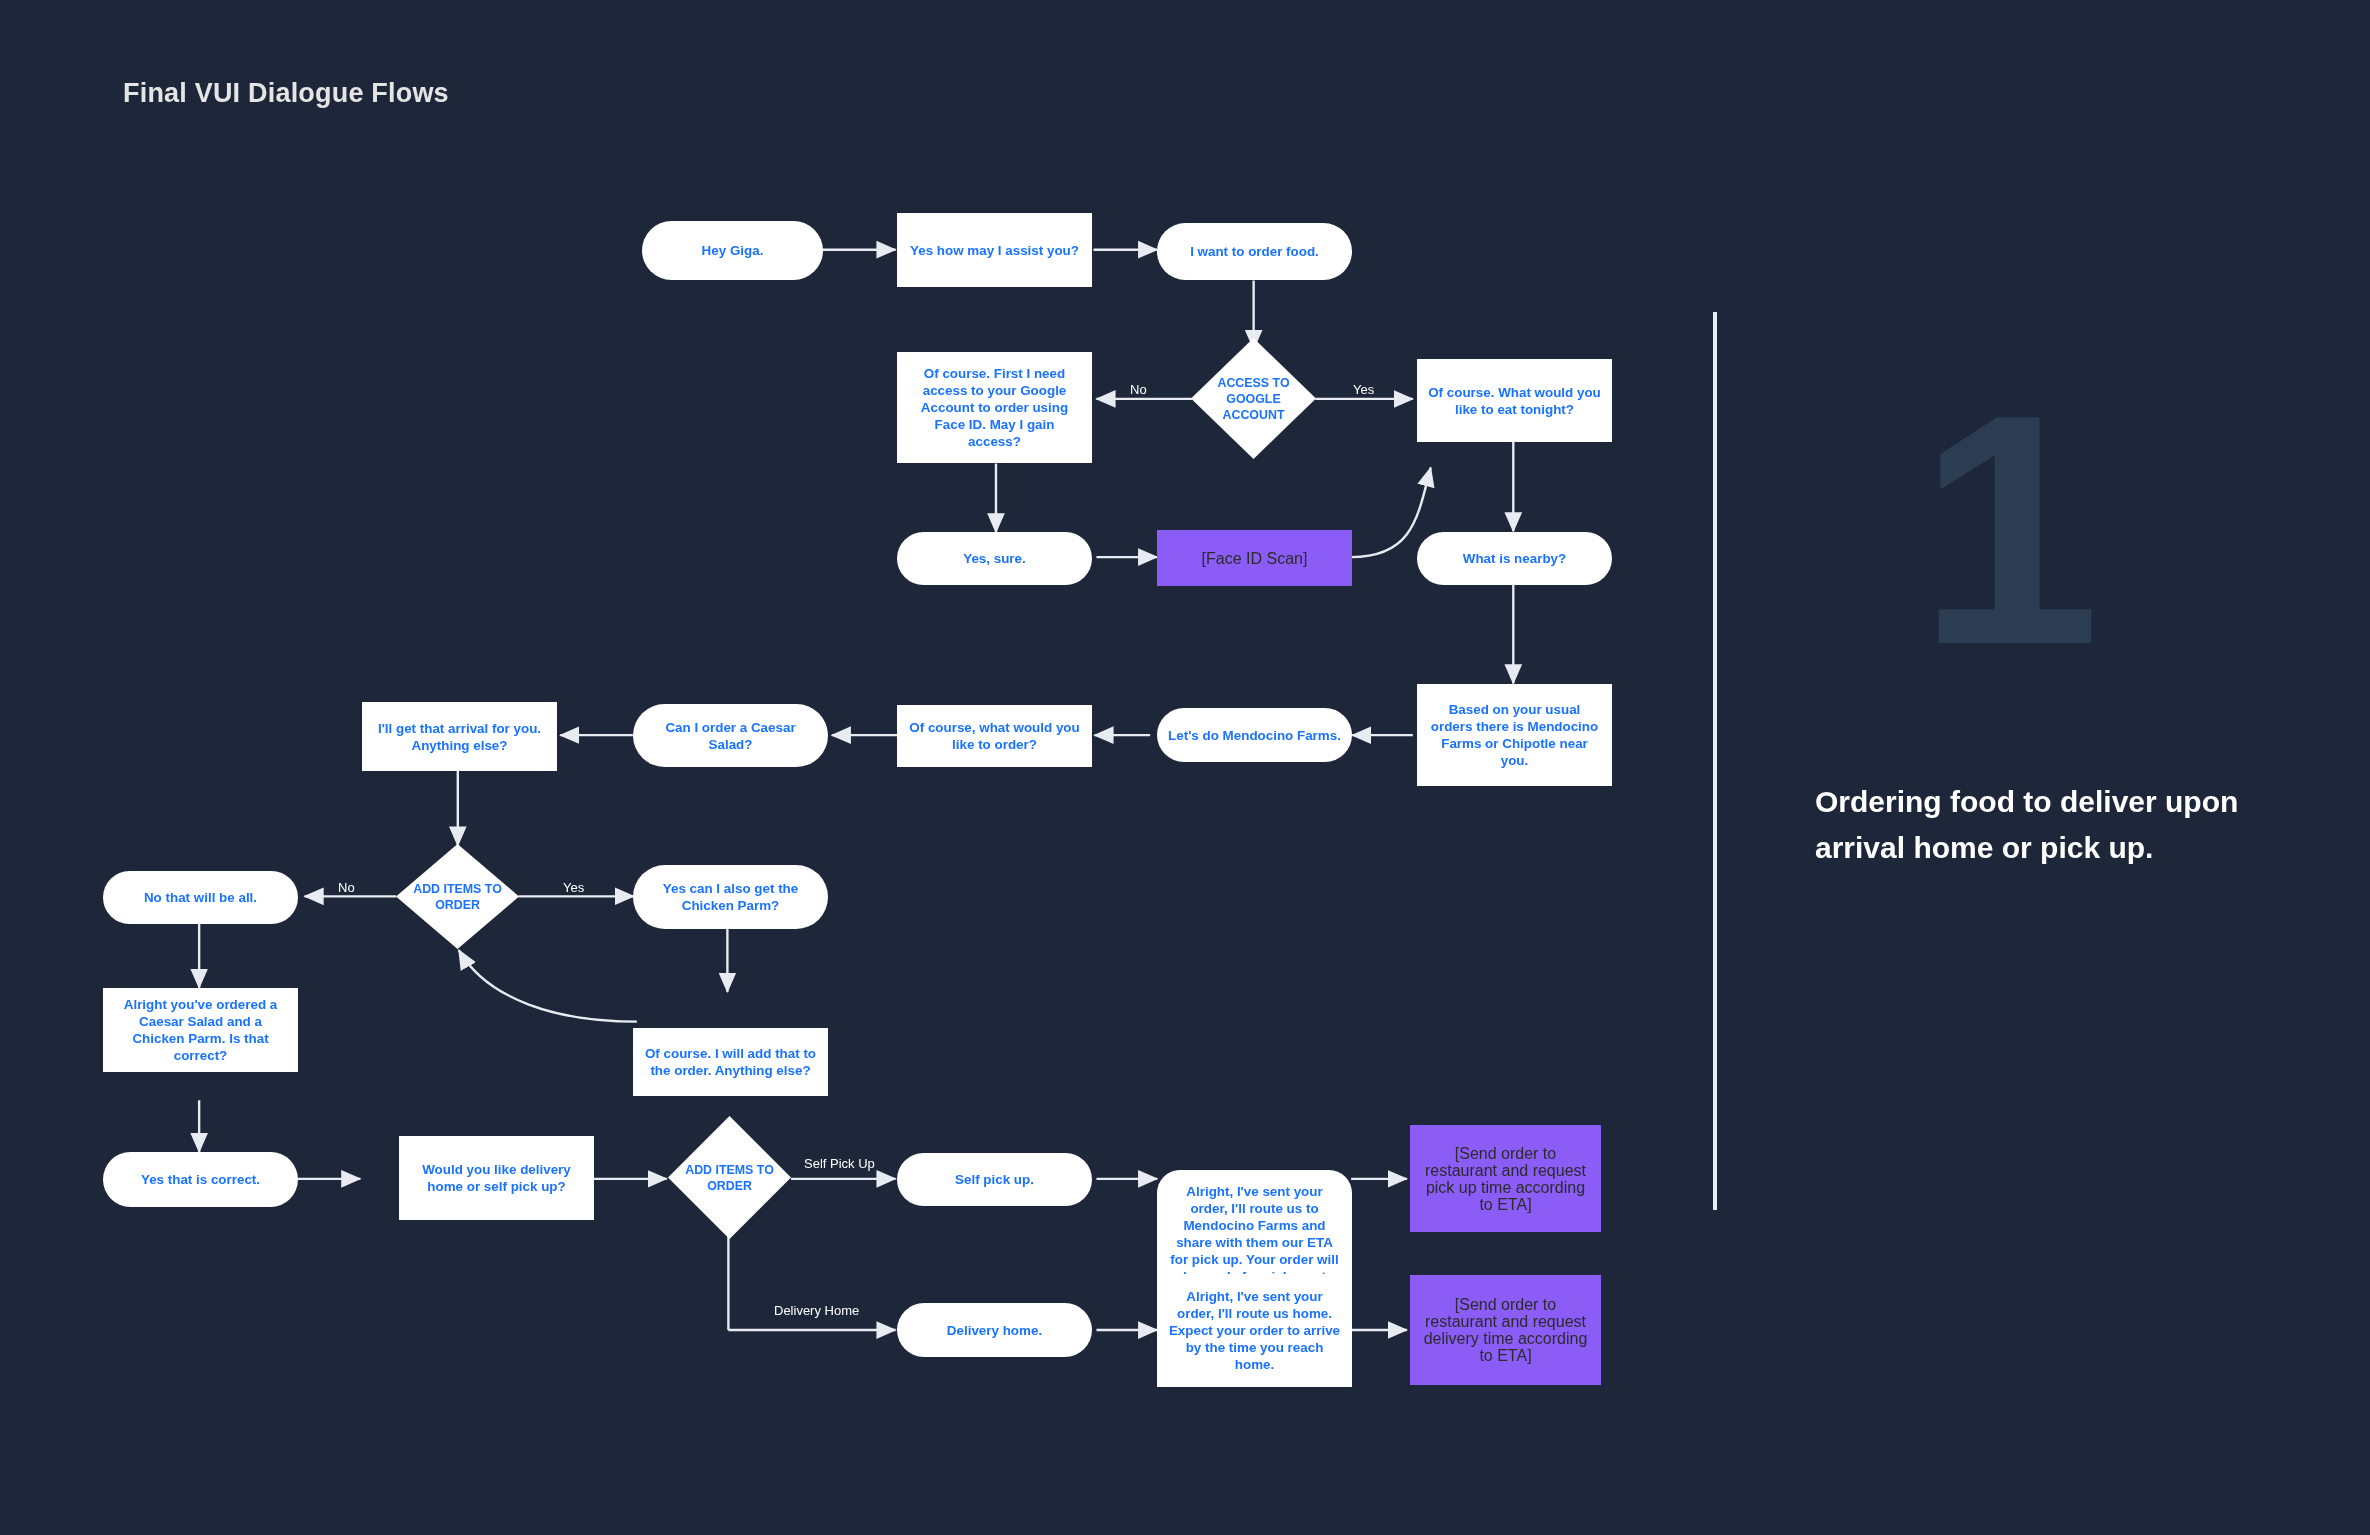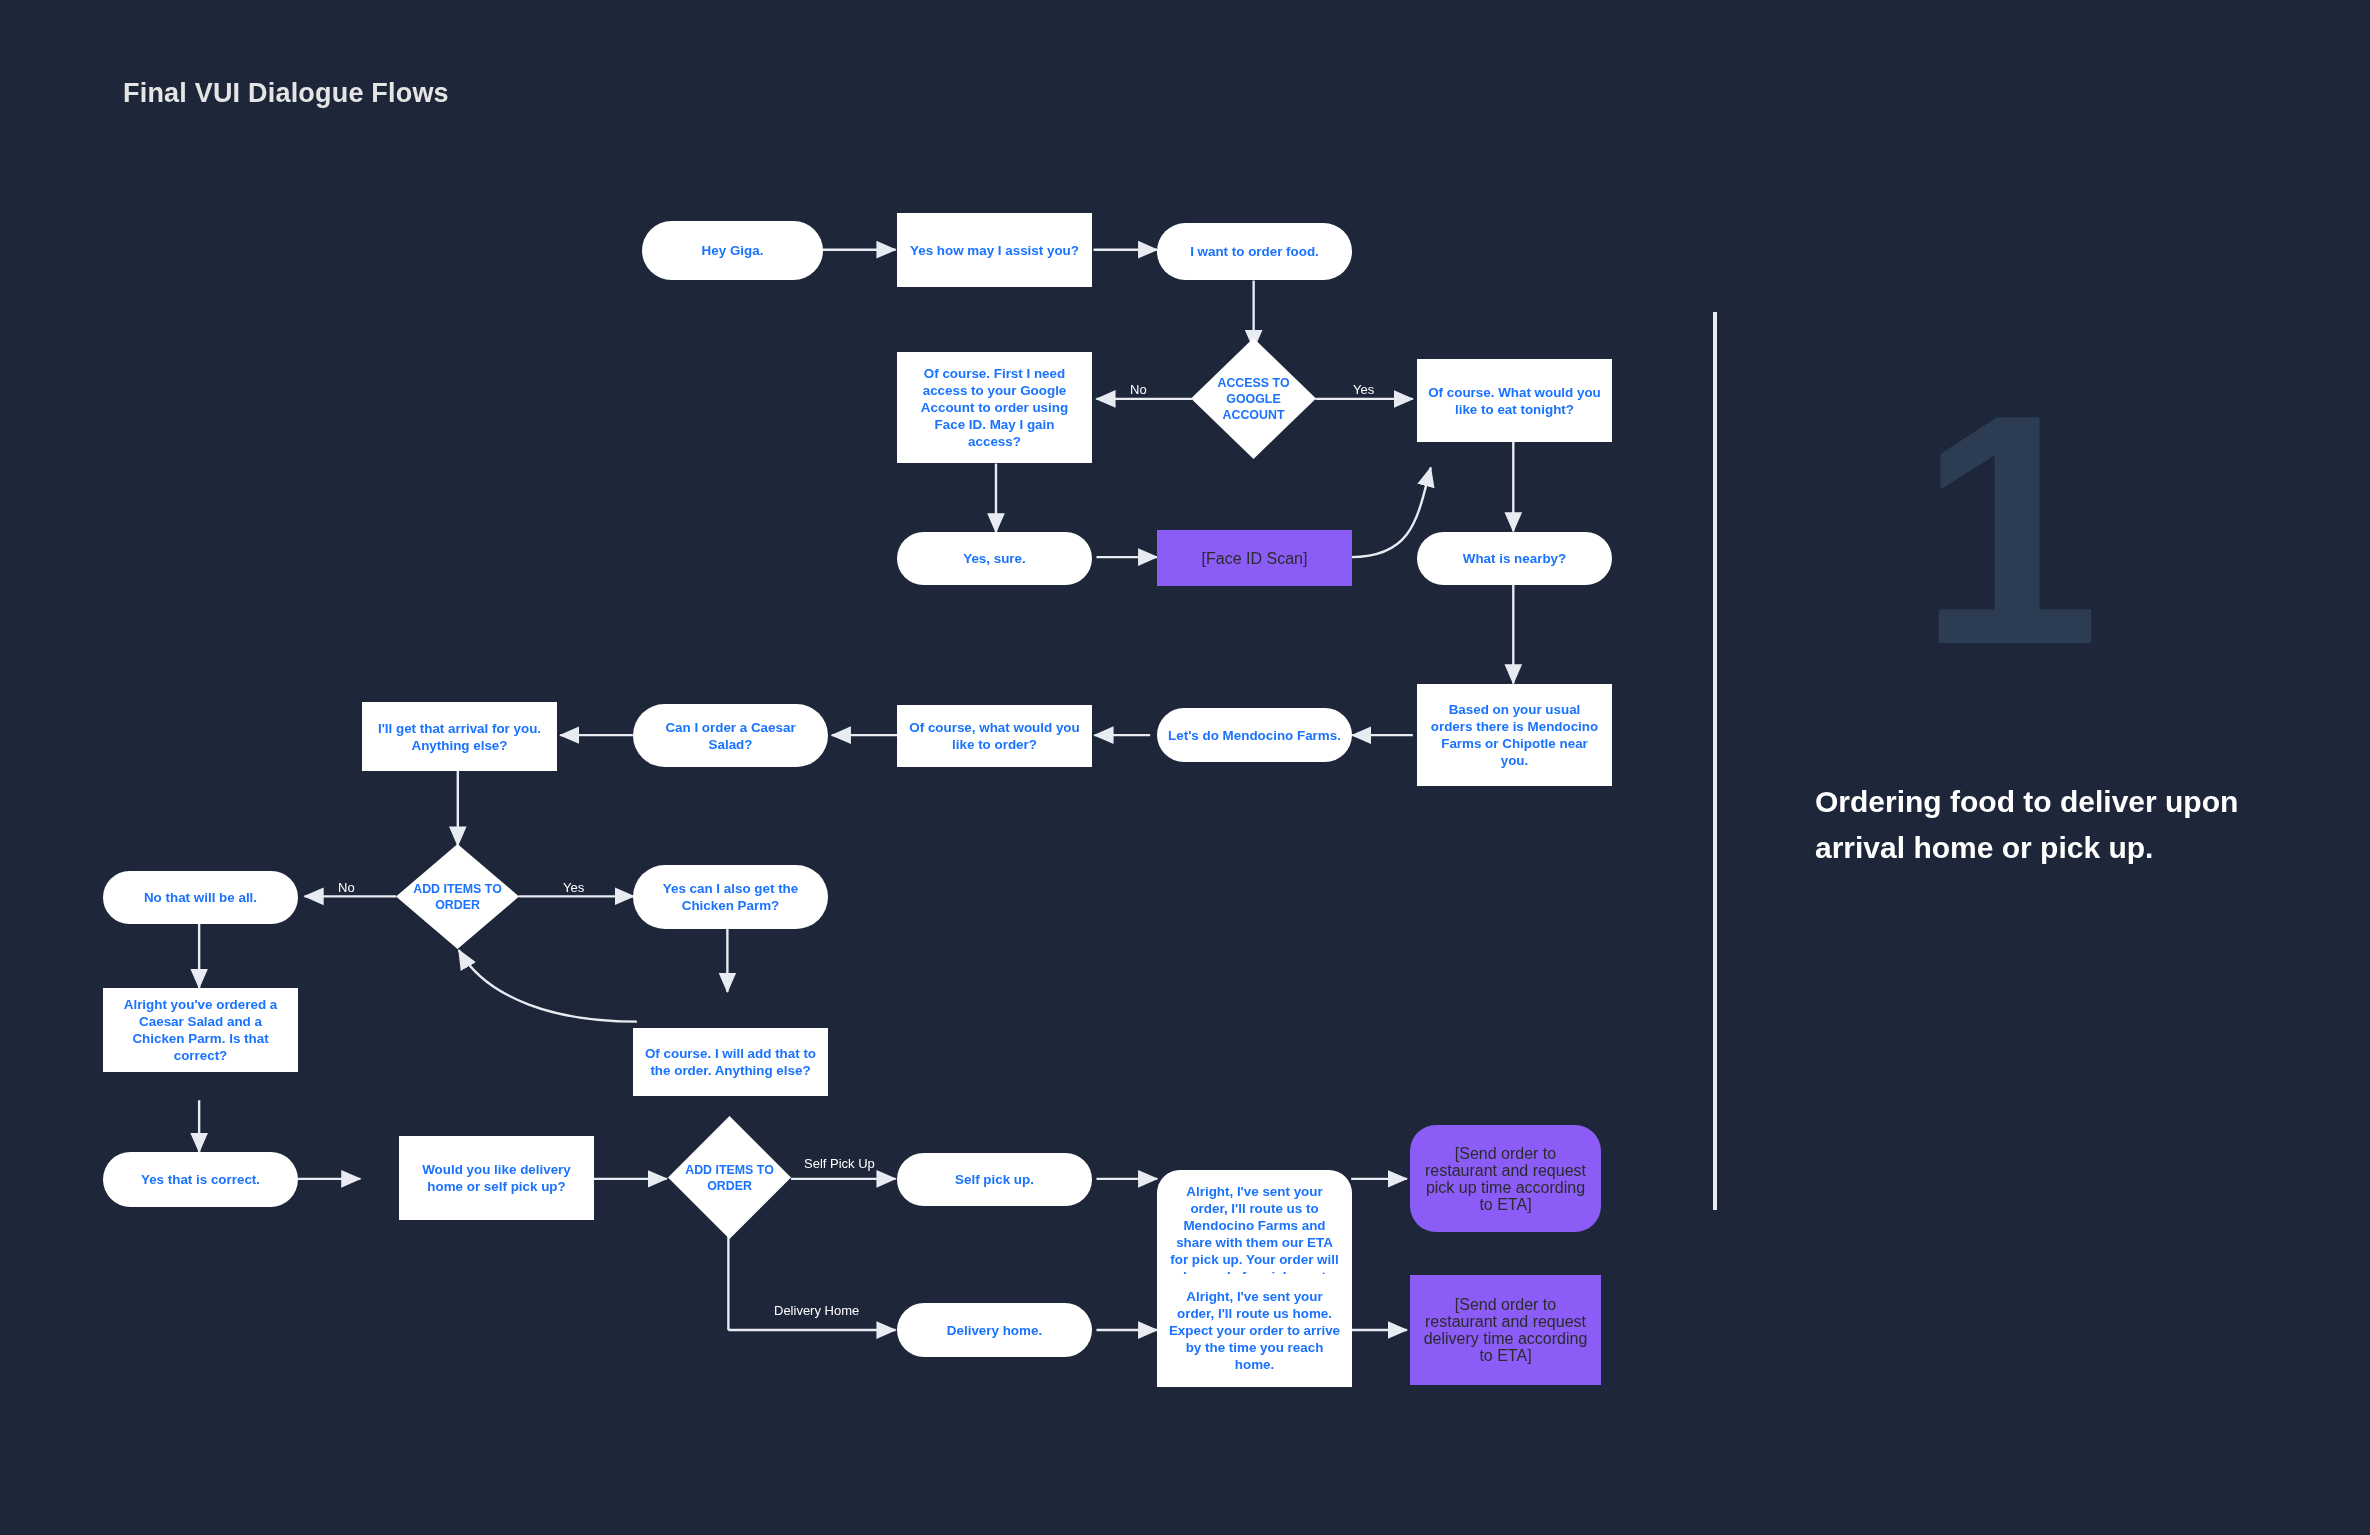--- a/index.html
+++ b/index.html
@@ -299,21 +299,21 @@
   </div>
 
   <div class="node pill" style="left:897px; top:1153px; width:195px; height:53px;">
     <span class="node-text">Self pick up.</span>
   </div>
 
   <div class="node rect" style="left:1157px; top:1170px; width:195px; height:144px;border-radius:23px;">
     <span class="node-text">Alright, I've sent your order, I'll route us to Mendocino Farms and share with them our ETA for pick up. Your order will be ready for pick up at 7:30pm.</span>
   </div>
 
-  <div class="node rect gray" style="left:1410px; top:1125px; width:191px; height:107px;border-radius:26px;">
+  <div class="node rect gray" style="left:1410px; top:1125px; width:191px; height:107px;">
     <span class="node-text">[Send order to restaurant and request pick up time according to ETA]</span>
   </div>
 
   <div class="node pill" style="left:897px; top:1303px; width:195px; height:54px;">
     <span class="node-text">Delivery home.</span>
   </div>
 
   <div class="node rect gray" style="left:1410px; top:1275px; width:191px; height:110px;">
     <span class="node-text">[Send order to restaurant and request delivery time according to ETA]</span>
   </div>

